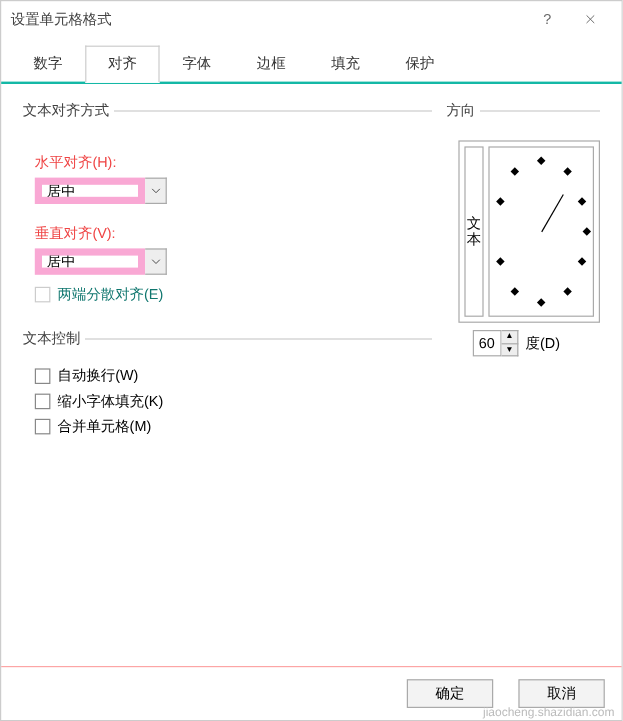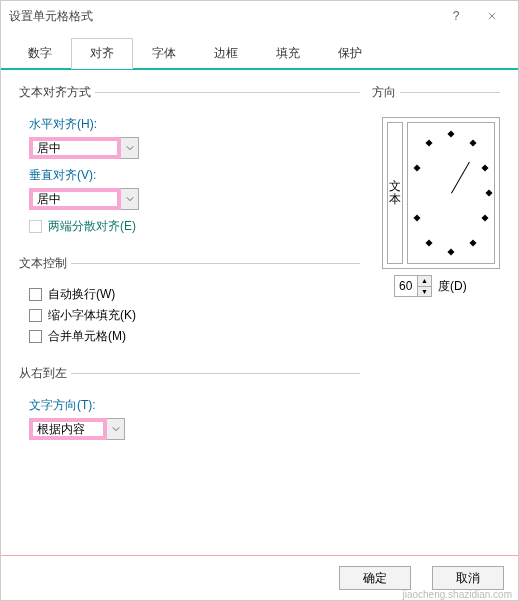--- a/index.html
+++ b/index.html
@@ -9,23 +9,23 @@
   .titlebar .title { flex: 1; }
   .titlebar .tb-btn { width: 36px; height: 30px; display: flex; align-items: center; justify-content: center; color: #666; }
   .tabs { display: flex; border-bottom: 2px solid #14b8a6; padding: 0 8px; margin-top: 6px; }
   .tab { padding: 6px 18px; border: 1px solid transparent; border-bottom: none; position: relative; top: 1px; color: #333; }
   .tab.active { border-color: #ccc; background: #fff; border-bottom: 1px solid #fff; }
   .body { flex: 1; padding: 14px 18px 10px 18px; display: flex; gap: 12px; }
   .leftcol { flex: 1; }
   .rightcol { width: 128px; }
   fieldset { border: none; border-top: 1px solid #ccc; margin: 0 0 12px 0; padding: 10px 0 4px 10px; }
   legend { padding: 0 4px 0 0; color: #404040; margin-left: -10px; }
-  .label { display: block; margin: 5px 0 4px 0; color: #0369a1; }
+  .label { display: block; margin: 16px 0 4px 0; color: #ef4444; }
   .combo { position: relative; display: inline-flex; width: 110px; height: 22px; }
-  .combo input { flex: 1; border: 4px solid #f9a8d4; padding: 2px 4px; height: 22px; background: #fff; min-width: 0; }
+  .combo input { flex: 1; border: 6px solid #f9a8d4; padding: 2px 4px; height: 22px; background: #fff; min-width: 0; }
   .combo .cbtn { width: 18px; border: 1px solid #aaa; border-left: none; background: #eee; display: flex; align-items: center; justify-content: center; }
   .spinner { display: inline-flex; width: 54px; height: 22px; }
   .spinner input { flex: 1; border: 1px solid #aaa; padding: 2px 4px; height: 22px; text-align: left; min-width: 0; }
   .spinbtns { display: flex; flex-direction: column; }
   .spinbtns div { width: 14px; flex: 1; border: 1px solid #aaa; border-left: none; background: #eee; font-size: 7px; display: flex; align-items: center; justify-content: center; }
   .spinbtns div:first-child { border-bottom: none; }
   .check { display: flex; align-items: center; margin: 4px 0; }
   .cb { width: 13px; height: 13px; border: 1px solid #888; margin-right: 6px; background: #fff; flex-shrink: 0; }
   .check.disabled { color: #0f766e; text-align: center; }
   .check.disabled .cb { border-color: #ccc; }
@@ -108,32 +108,20 @@
         <div class="check">
           <span class="cb"></span>
           <span>缩小字体填充(K)</span>
         </div>
         <div class="check">
           <span class="cb"></span>
           <span>合并单元格(M)</span>
         </div>
       </fieldset>
 
-      <fieldset>
-        <legend>从右到左</legend>
-        <span class="label">文字方向(T):</span>
-        <div class="combo" style="width:96px;">
-          <input value="根据内容" style="">
-          <div class="cbtn">
-              <svg class="chev" viewBox="0 0 10 10">
-                <polyline points="1,3 5,7 9,3" fill="none" stroke="#444"></polyline>
-              </svg>
-            </div>
-        </div>
-      </fieldset>
 
     </div>
 
     <div class="rightcol">
       <fieldset style="padding-right:0;">
         <legend>方向</legend>
         <div class="orient-box">
           <div class="vtext">
             <span>文</span>
             <span>本</span>

